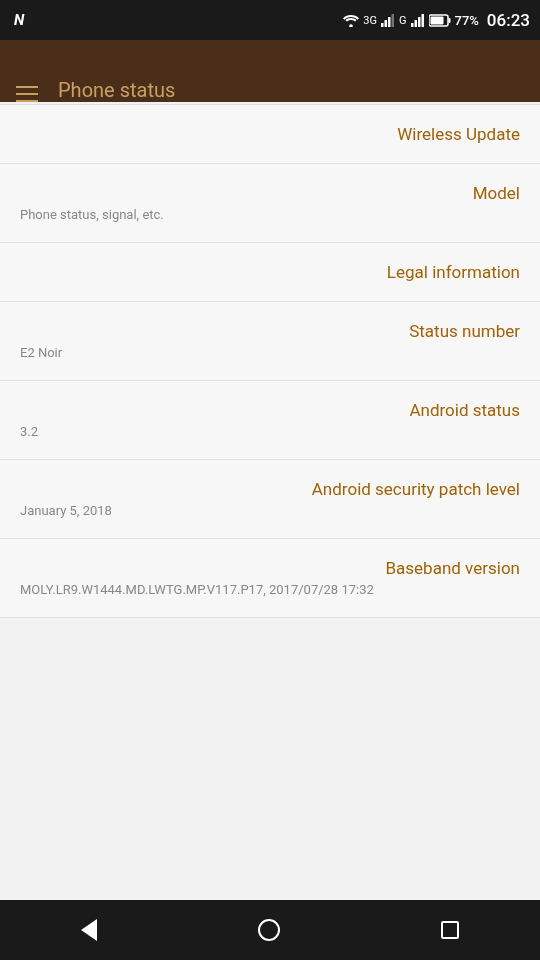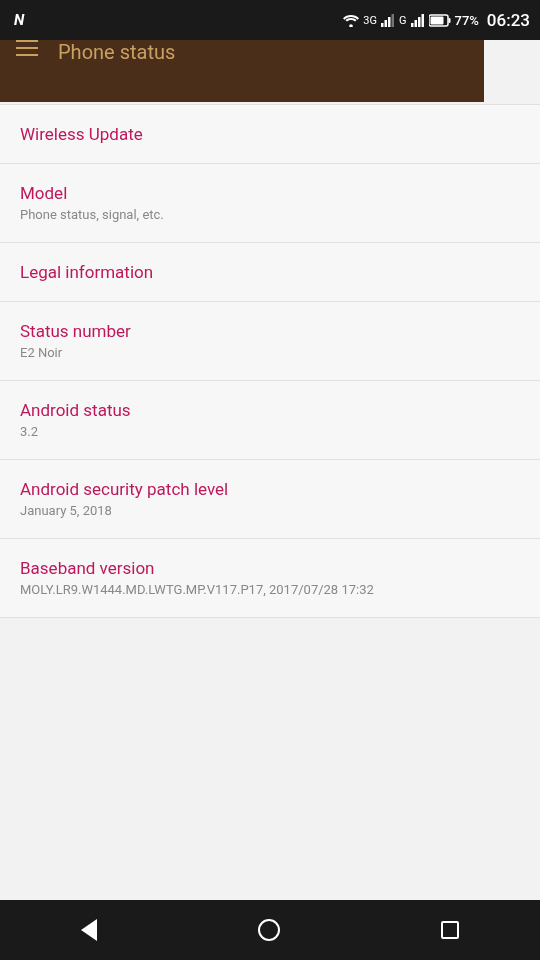--- a/index.html
+++ b/index.html
@@ -61,25 +61,25 @@
 
     .time-text {
       font-size: 17px;
       color: #fff;
       font-weight: 500;
       margin-left: 4px;
     }
 
     
     #top-bar {
-      width: 484px;
+      width: 540px;
       height: 62px;
       background: #4a2e1a;
       display: flex;
-      align-items: flex-start;
+      align-items: flex-end;
       padding: 0 16px;
       gap: 20px;
     }
 
     .hamburger-icon {
       display: flex;
       flex-direction: column;
       gap: 5px;
       cursor: pointer;
     }
@@ -110,23 +110,24 @@
       cursor: pointer;
     }
 
     .list-item:first-child {
       border-top: 1px solid #e0e0e0;
       margin-top: 2px;
     }
 
     .item-title {
       font-size: 17px;
-      color: #be185d;
+      color: #a16207;
       font-weight: 400;
       line-height: 1.3;
+      text-align: right;
     }
 
     .item-subtitle {
       font-size: 13px;
       color: #888;
       margin-top: 3px;
       line-height: 1.3;
     }
 
     

